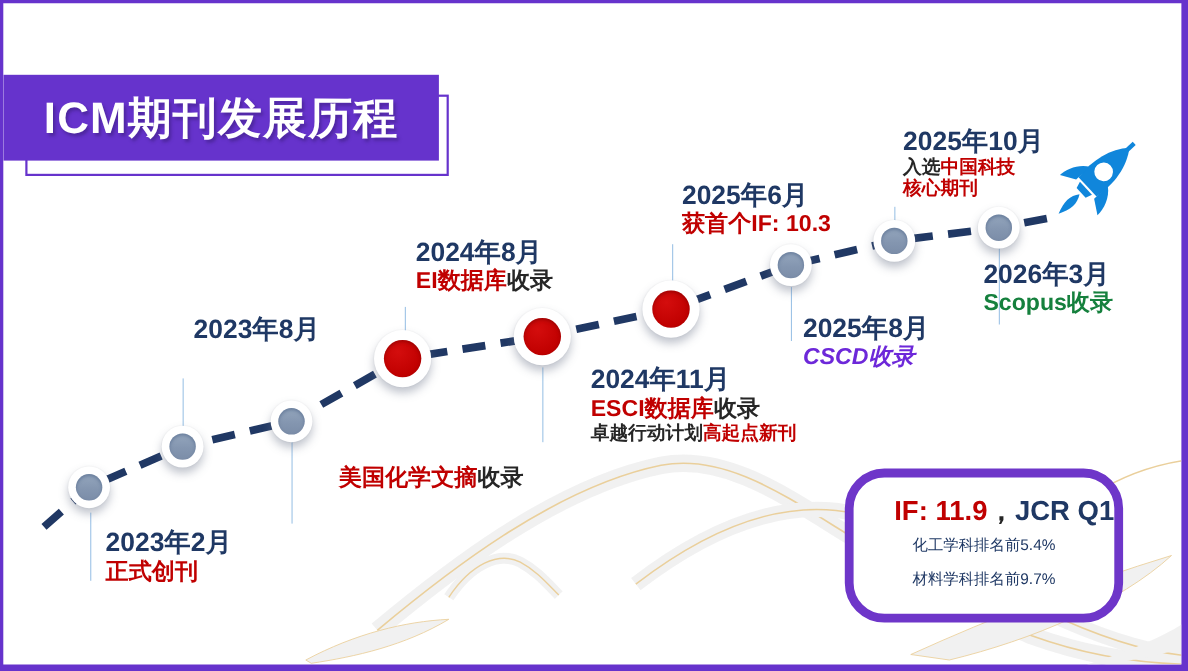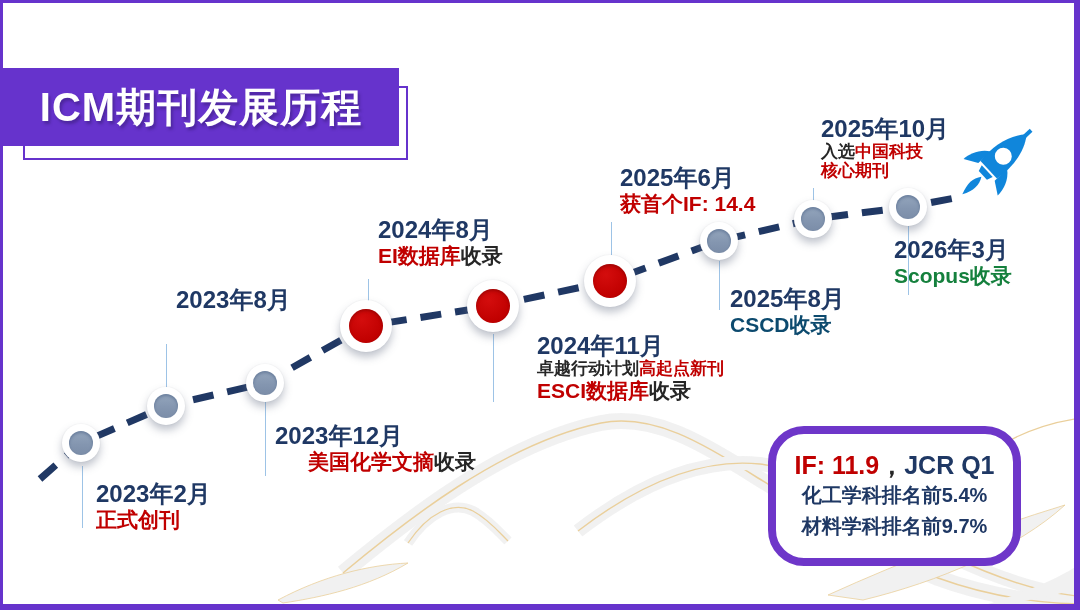--- a/index.html
+++ b/index.html
@@ -53,22 +53,22 @@
   .ms .date { font-size:24px; font-weight:bold; color:var(--navy,#1F3864); line-height:27px; }
   .ms .desc { font-size:21px; font-weight:bold; line-height:25px; }
   .ms .desc.small { font-size:17px; line-height:19px; }
 
   
   .stats {
     position:absolute; left:765px; top:423px; width:253px; height:140px;
     background:#ffffff; border:8px solid var(--box-border,#6E36C9);
     border-radius:36px; z-index:5; text-align:center; padding-top:16px;
   }
-  .stats .s1 { font-size:25px; font-weight:bold; line-height:30px; }
-  .stats .s2, .stats .s3 { font-size:20px; font-weight:bold; line-height:31px; }
+  .stats .s1 { font-size:25px; font-weight:bold; line-height:30px;text-align:right; }
+  .stats .s2, .stats .s3 { font-size:14px; font-weight:normal; line-height:31px; }
 
   .rocket { z-index:4; }
 </style>
 </head>
 <body>
 
 <div class="slide">
 
   <svg class="layer bg" viewBox="0 0 1071 601">
     <g fill="none" style="opacity:.95">
@@ -103,55 +103,54 @@
         <div class="core"></div>
       </div>
       <div class="ms" style="left: 173px; top: 283px;">
         <div class="date">2023年8月</div>
       </div>
       <div class="conn" style="left: 262px; top: 399px; height: 74px;"></div>
       <div class="dot gray" style="left: 243px; top: 361px;">
         <div class="core"></div>
       </div>
       <div class="ms" style="left: 272px; top: 419px;">
-        <div class="date">2023年12月</div>
         <div class="desc"><span style="color: rgb(192, 0, 0); margin-left: 33px;">美国化学文摘</span><span style="color: rgb(38, 38, 38);">收录</span></div>
       </div>
       <div class="conn" style="left: 365px; top: 276px; height: 23px;"></div>
       <div class="dot red" style="left: 337px; top: 297px;">
         <div class="core"></div>
       </div>
       <div class="ms" style="left: 375px; top: 213px;">
         <div class="date">2024年8月</div>
         <div class="desc"><span style="color: rgb(192, 0, 0);">EI数据库</span><span style="color: rgb(38, 38, 38);">收录</span></div>
       </div>
       <div class="conn" style="left: 490px; top: 331px; height: 68px;"></div>
       <div class="dot red" style="left: 464px; top: 277px;">
         <div class="core"></div>
       </div>
       <div class="ms" style="left: 534px; top: 329px;">
         <div class="date">2024年11月</div>
+        <div class="desc"><span style="color: rgb(192, 0, 0);">ESCI数据库</span><span style="color: rgb(38, 38, 38);">收录</span></div>
         <div class="desc small"><span style="color: rgb(38, 38, 38);">卓越行动计划</span><span style="color: rgb(192, 0, 0);">高起点新刊</span></div>
-        <div class="desc"><span style="color: rgb(192, 0, 0);">ESCI数据库</span><span style="color: rgb(38, 38, 38);">收录</span></div>
       </div>
       <div class="conn" style="left: 608px; top: 219px; height: 33px;"></div>
       <div class="dot red" style="left: 581px; top: 252px;">
         <div class="core"></div>
       </div>
       <div class="ms" style="left: 617px; top: 161px;">
         <div class="date">2025年6月</div>
-        <div class="desc"><span style="color: rgb(192, 0, 0);">获首个IF: 14.4</span></div>
+        <div class="desc"><span style="color: rgb(192, 0, 0);">获首个IF: 10.3</span></div>
       </div>
       <div class="conn" style="left: 716px; top: 258px; height: 49px;"></div>
       <div class="dot gray" style="left: 697px; top: 219px;">
         <div class="core"></div>
       </div>
       <div class="ms" style="left: 727px; top: 282px;">
         <div class="date">2025年8月</div>
-        <div class="desc"><span style="color: #0c4a6e;">CSCD收录</span></div>
+        <div class="desc"><span style="color: #6d28d9; font-style: italic;">CSCD收录</span></div>
       </div>
       <div class="conn" style="left: 810px; top: 185px; height: 13px;"></div>
       <div class="dot gray" style="left: 791px; top: 197px;">
         <div class="core"></div>
       </div>
       <div class="ms" style="left: 818px; top: 112px;">
         <div class="date">2025年10月</div>
         <div class="desc small"><span style="color: rgb(38, 38, 38);">入选</span><span style="color: rgb(192, 0, 0);">中国科技</span></div>
         <div class="desc small"><span style="color: rgb(192, 0, 0);">核心期刊</span></div>
       </div>

